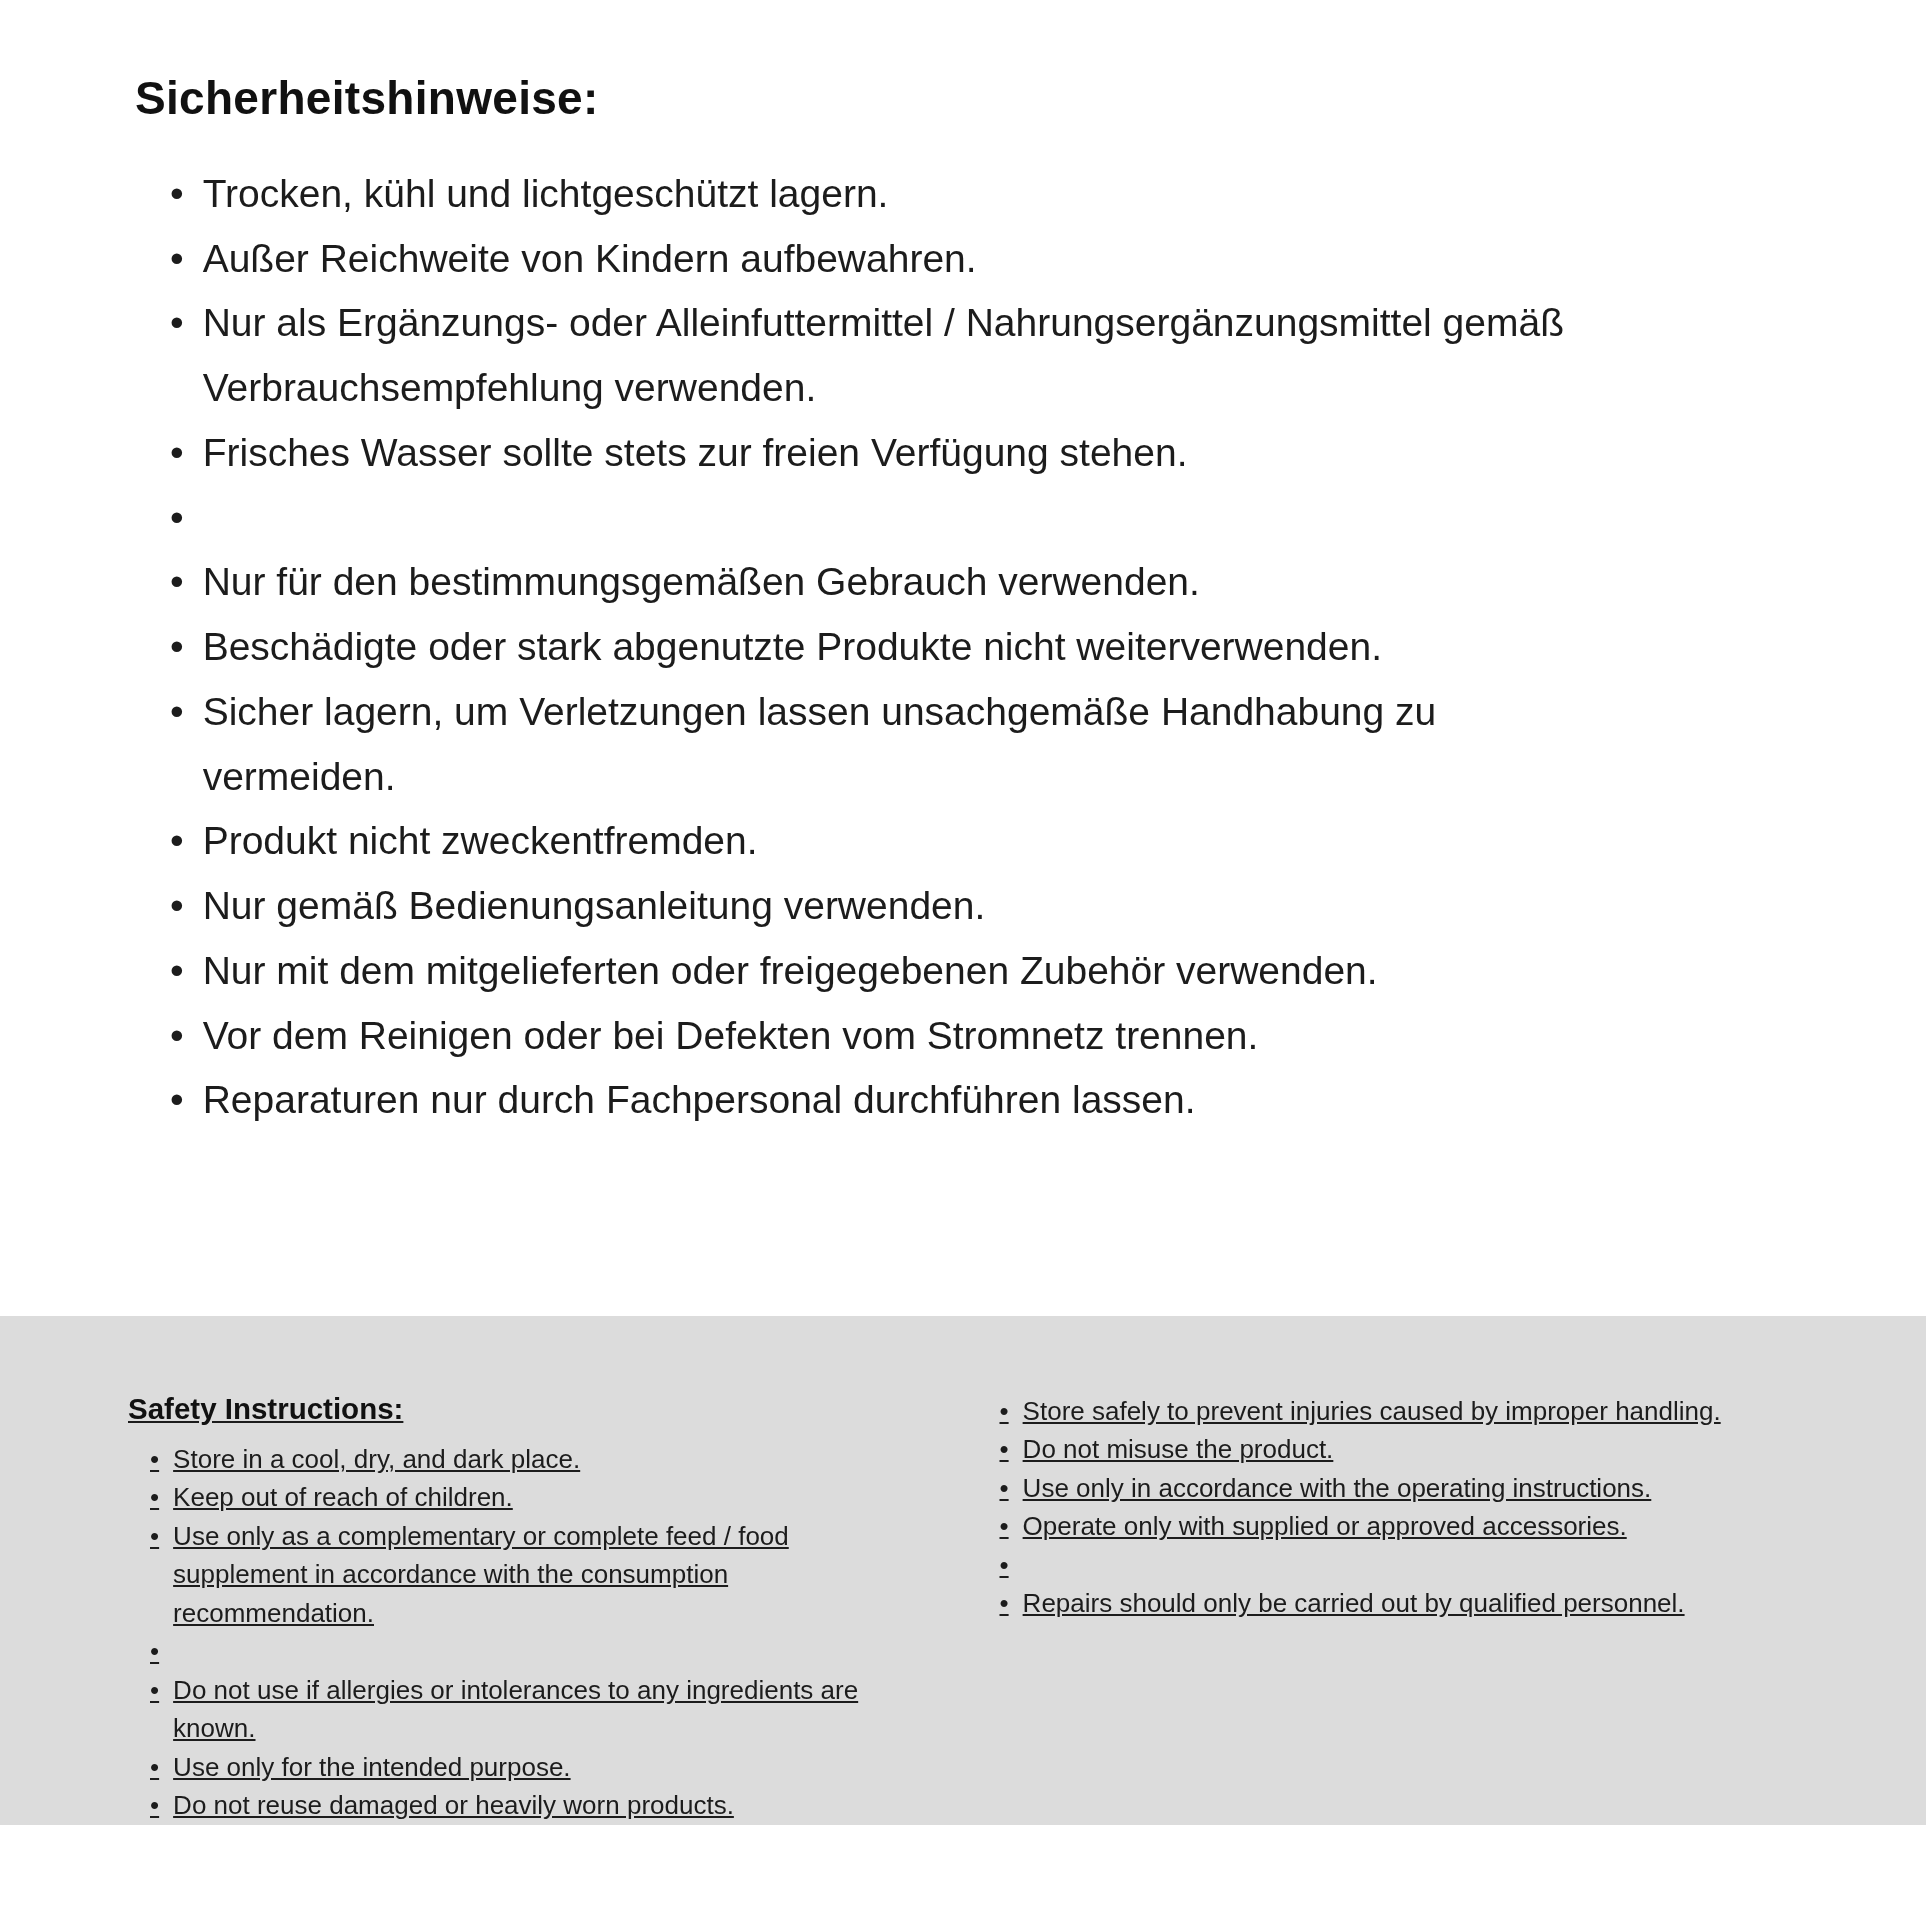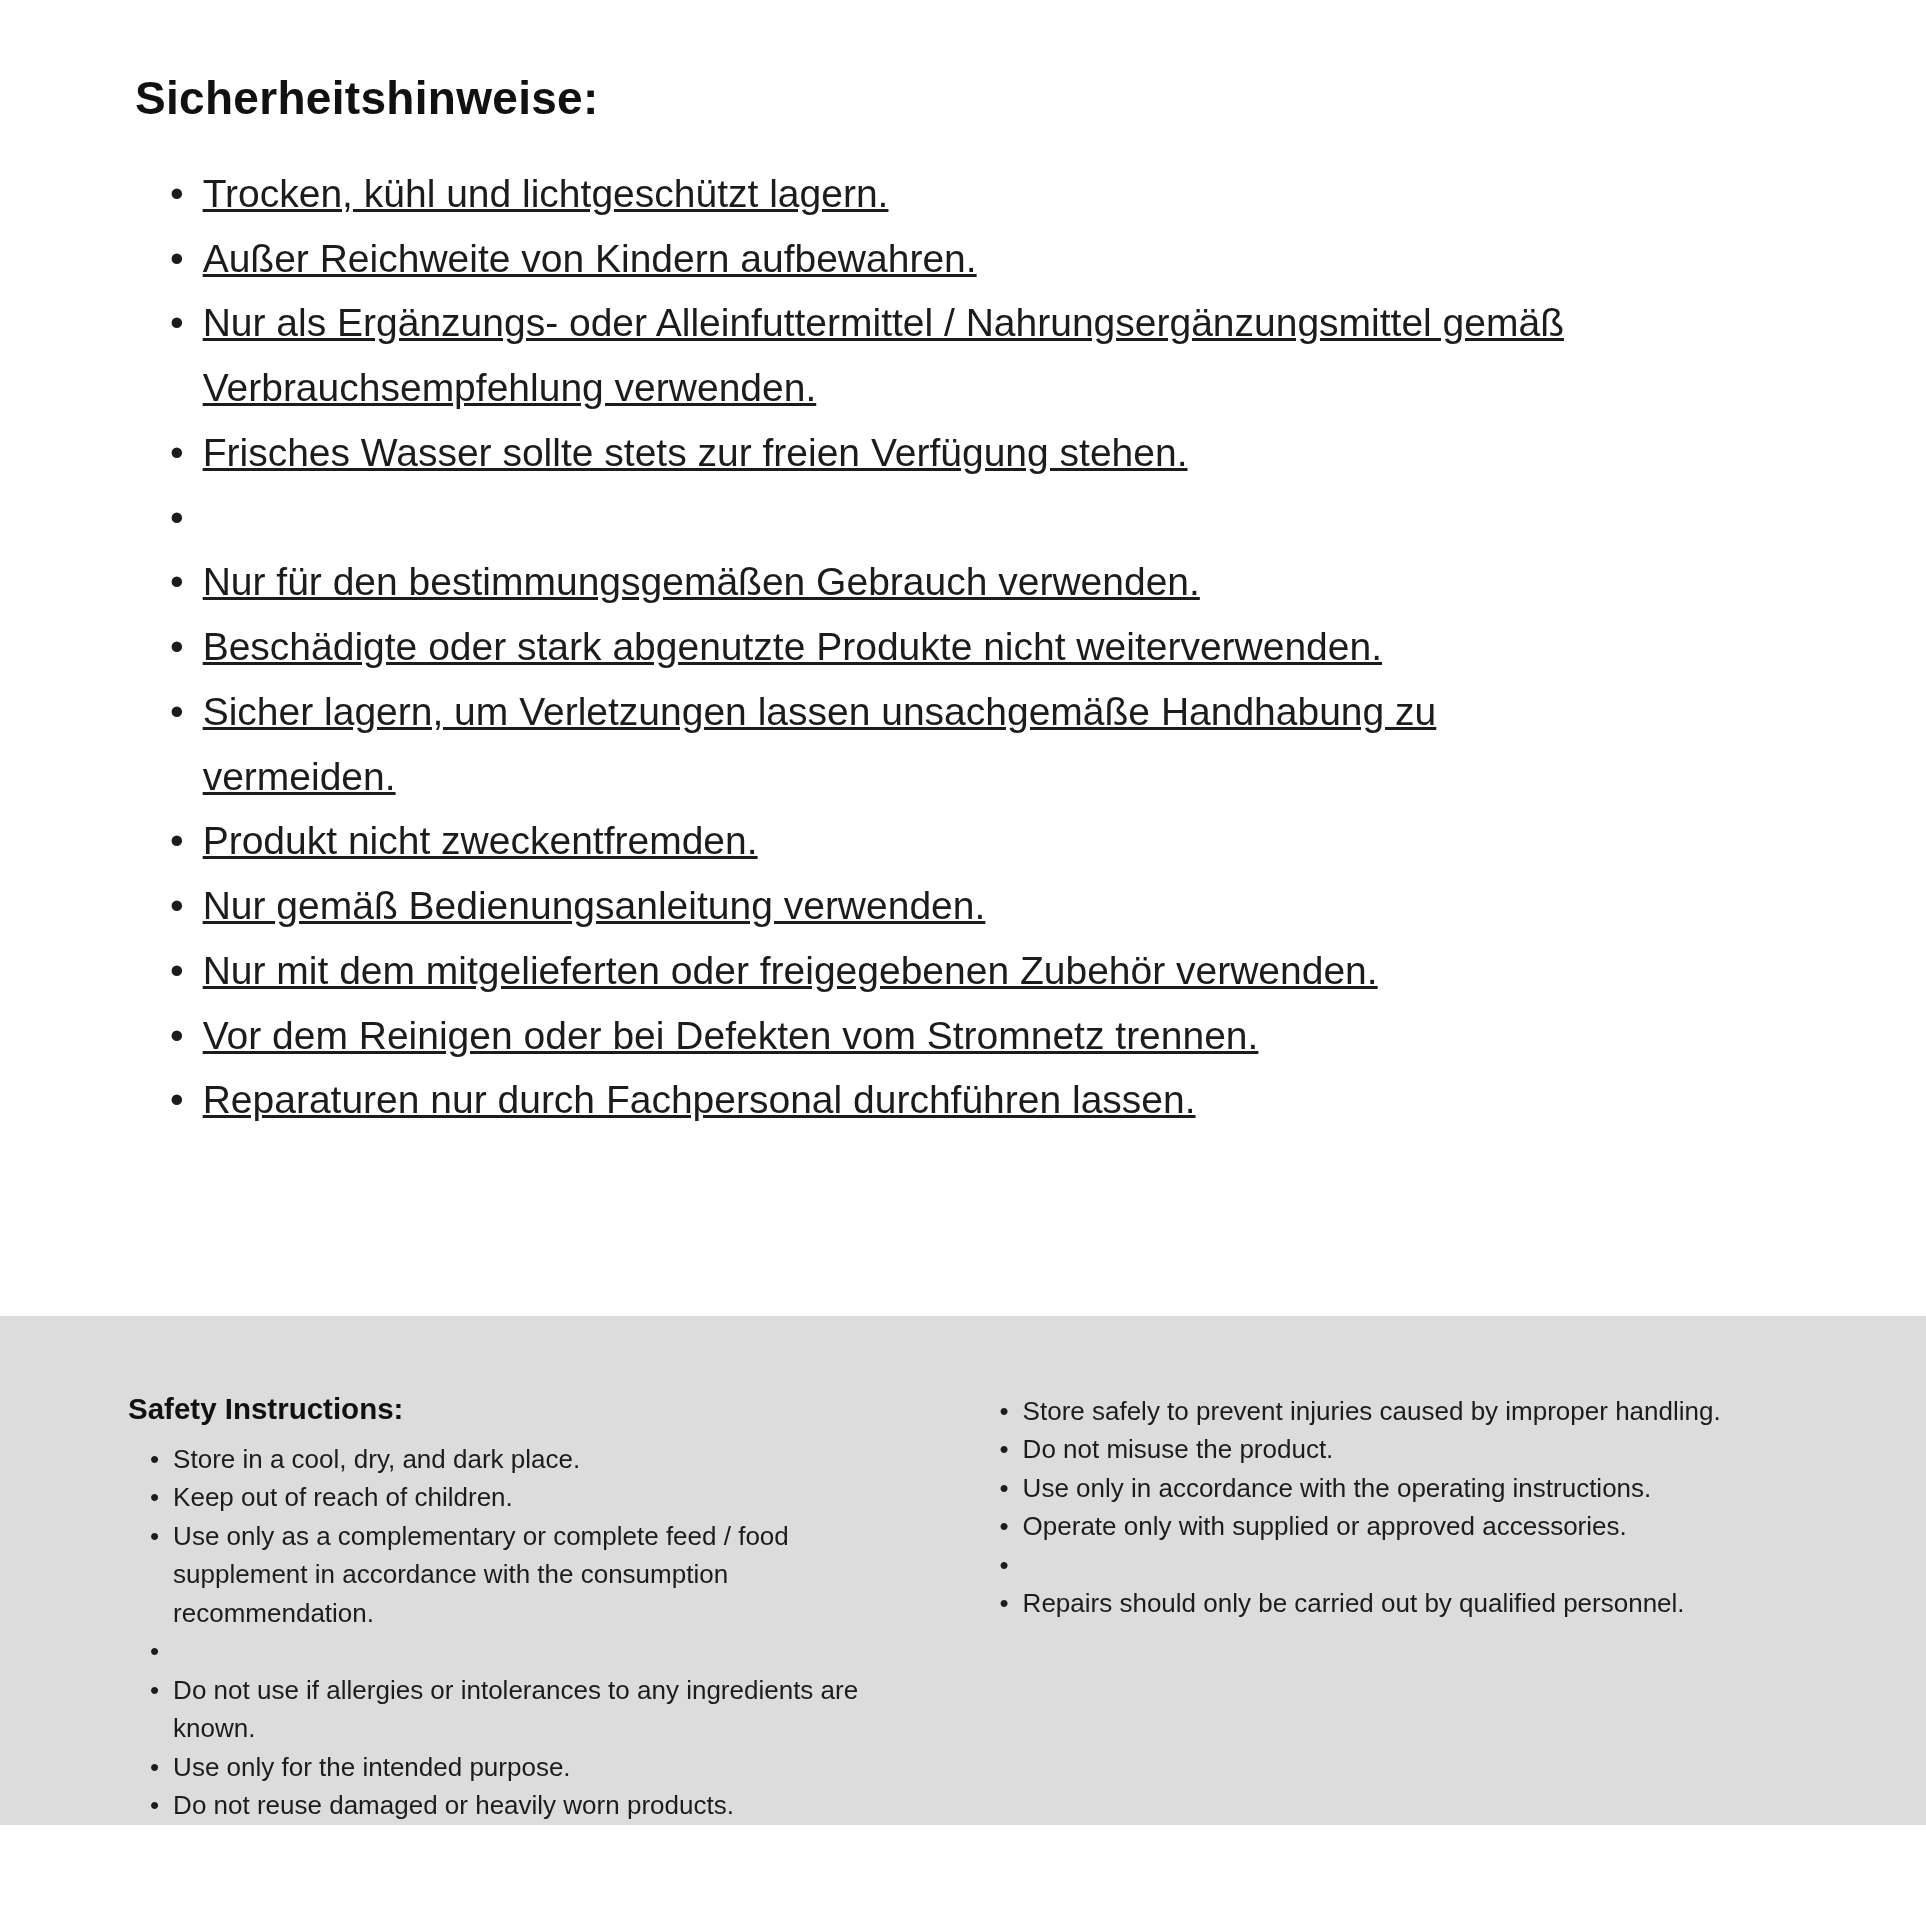--- a/index.html
+++ b/index.html
@@ -28,31 +28,32 @@
   }
   ul.list { list-style: none; }
   .german-section .list { padding-left: 35px; }
   .german-section .list li {
     display: flex;
     align-items: flex-start;
     gap: 19px;
     font-size: 39px;
     line-height: 1.66;
   }
-  .german-section .txt { max-width: 1374px; text-decoration: underline; }
+  .german-section .txt { max-width: 1374px; }
 
   .bullet { flex: 0 0 auto; }
 
   
   .english-section {
     flex: 1 1 auto;
     background: var(--footer-bg, #dcdcdc);
     padding: 76px 116px 0 128px;
     display: flex;
     gap: 61px;
+    text-decoration: underline;
   }
   .col { flex: 1 1 0; min-width: 0; }
   .english-title {
     font-size: 29.5px;
     font-weight: 700;
     color: #111111;
     margin-bottom: 14px;
   }
   .english-section .list li {
     display: flex;

